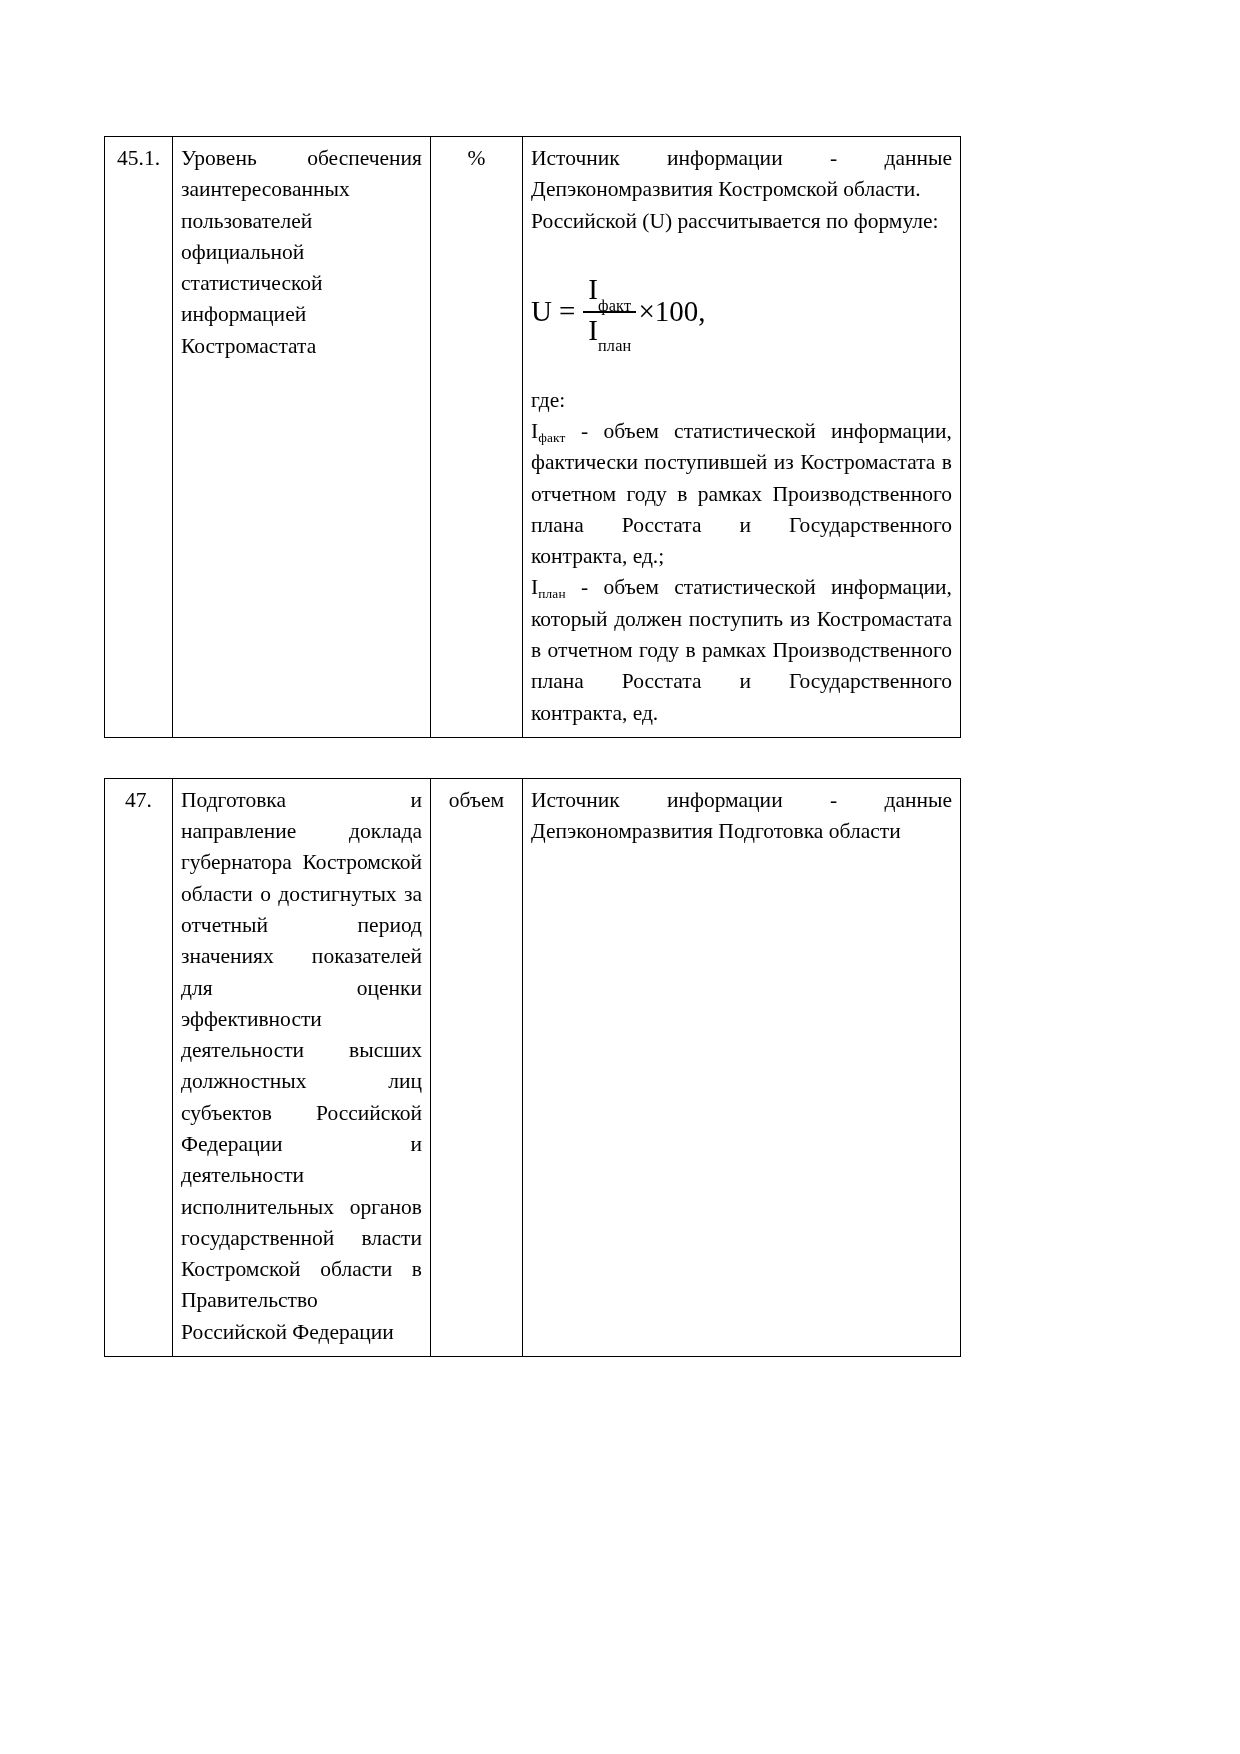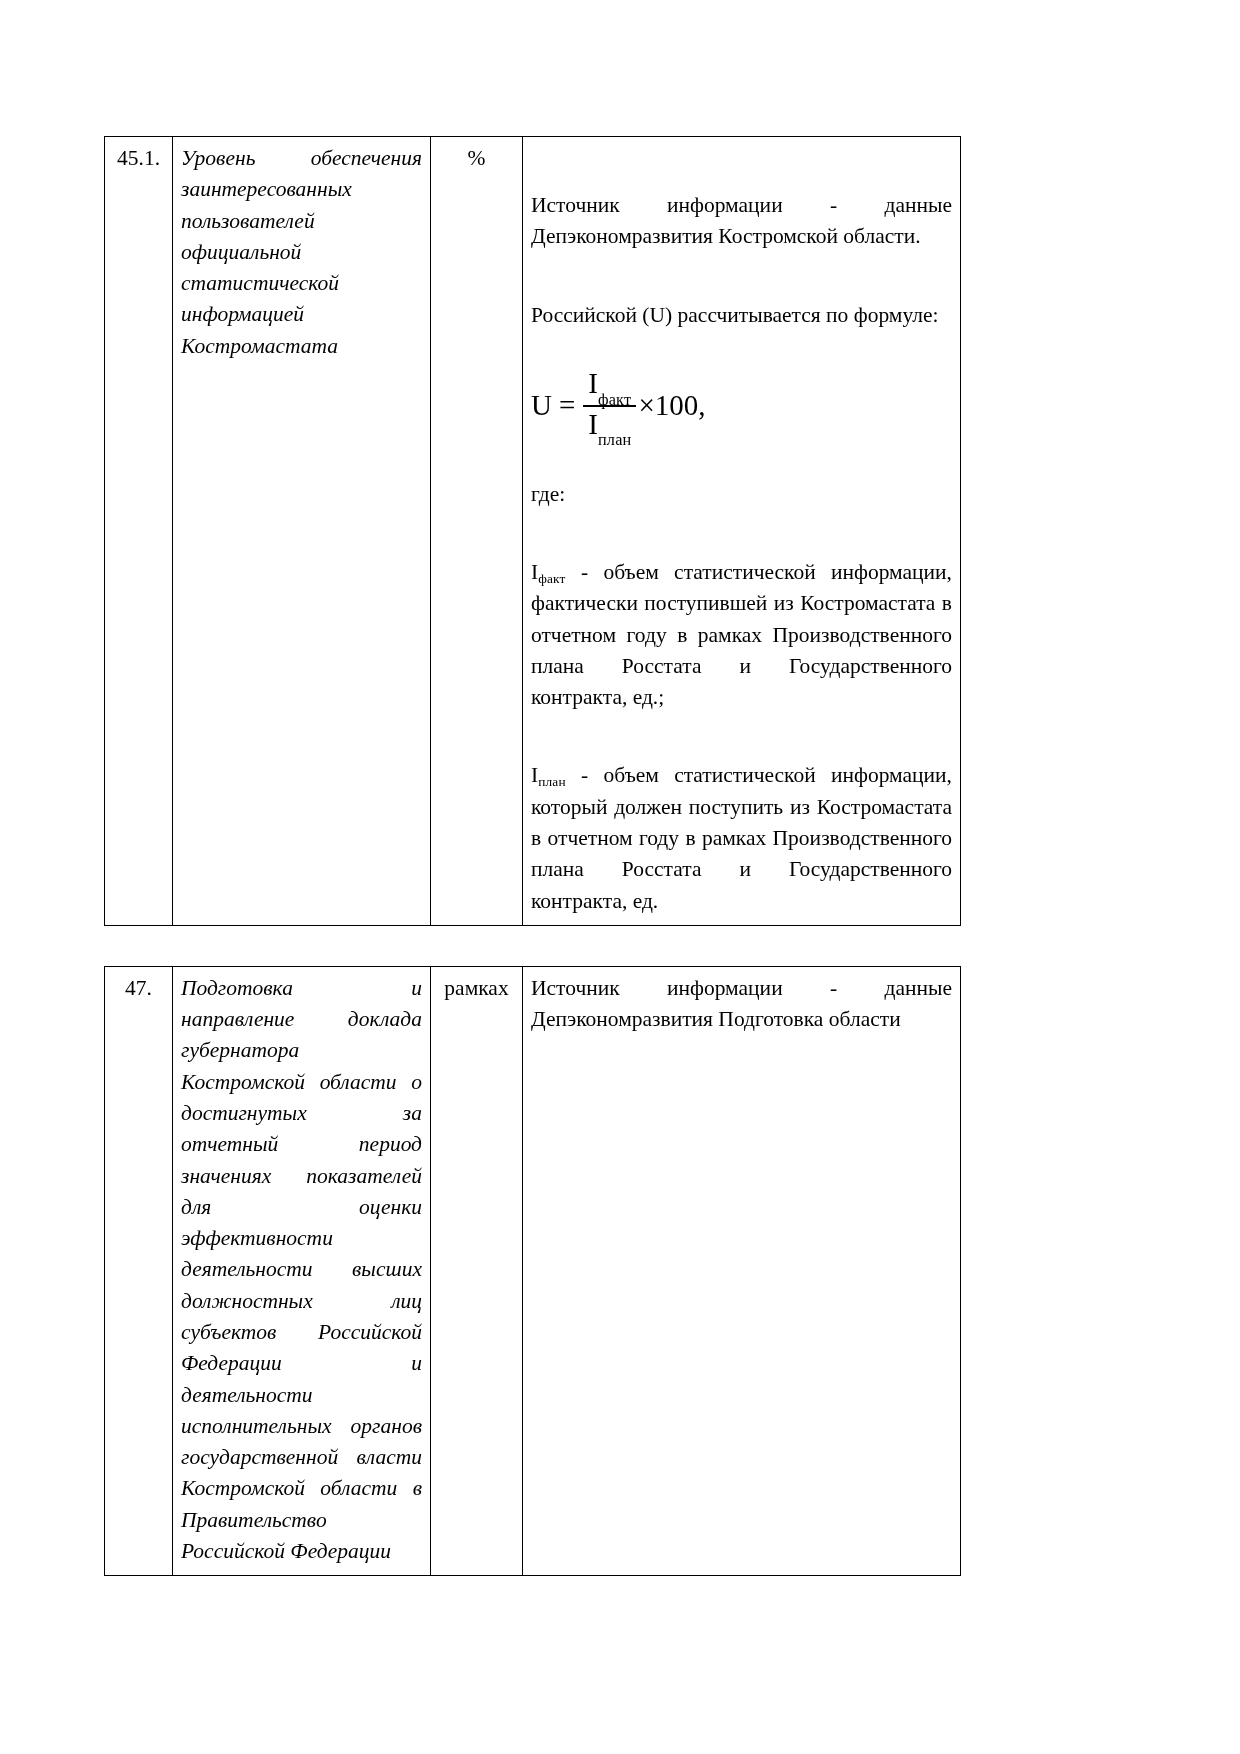--- a/index.html
+++ b/index.html
@@ -55,36 +55,35 @@
   col.c-src   { width: 438px; }
 
   td.num {
     text-align: center;
     padding-top: 7px;
   }
   td.name {
     text-align: justify;
     text-align-last: left;
     hyphens: none;
-    font-style: italic;
   }
   td.unit {
     text-align: center;
     padding-top: 7px;
   }
   td.src {
     text-align: justify;
     text-align-last: left;
   }
   td.note {
     text-align: left;
     padding: 7px 8px 9px 8px;
   }
 
-  .just { text-align: justify; text-align-last: left; margin-top: 47px; }
+  .just { text-align: justify; text-align-last: left; }
 
   p {
     margin: 0;
   }
 
   
   .formula-wrap {
     text-align: center;
     margin: 36px 0 34px 0;
     padding-right: 6px;
@@ -205,20 +204,20 @@
       <colgroup>
         <col class="c-num">
           <col class="c-name">
           <col class="c-unit">
           <col class="c-src">
       </colgroup>
       <tbody>
         <tr>
           <td class="num">47.</td>
           <td class="name">Подготовка и направление доклада губернатора Костромской области о достигнутых за отчетный период значениях показателей для оценки эффективности деятельности высших должностных лиц субъектов Российской Федерации и деятельности исполнительных органов государственной власти Костромской области в Правительство Российской Федерации</td>
-          <td class="unit">рамках</td>
+          <td class="unit">объем</td>
           <td class="src">Источник информации - данные Депэкономразвития Подготовка области</td>
         </tr>
       </tbody>
     </table>
 
   </div>
 </div>
 
 </body></html>

